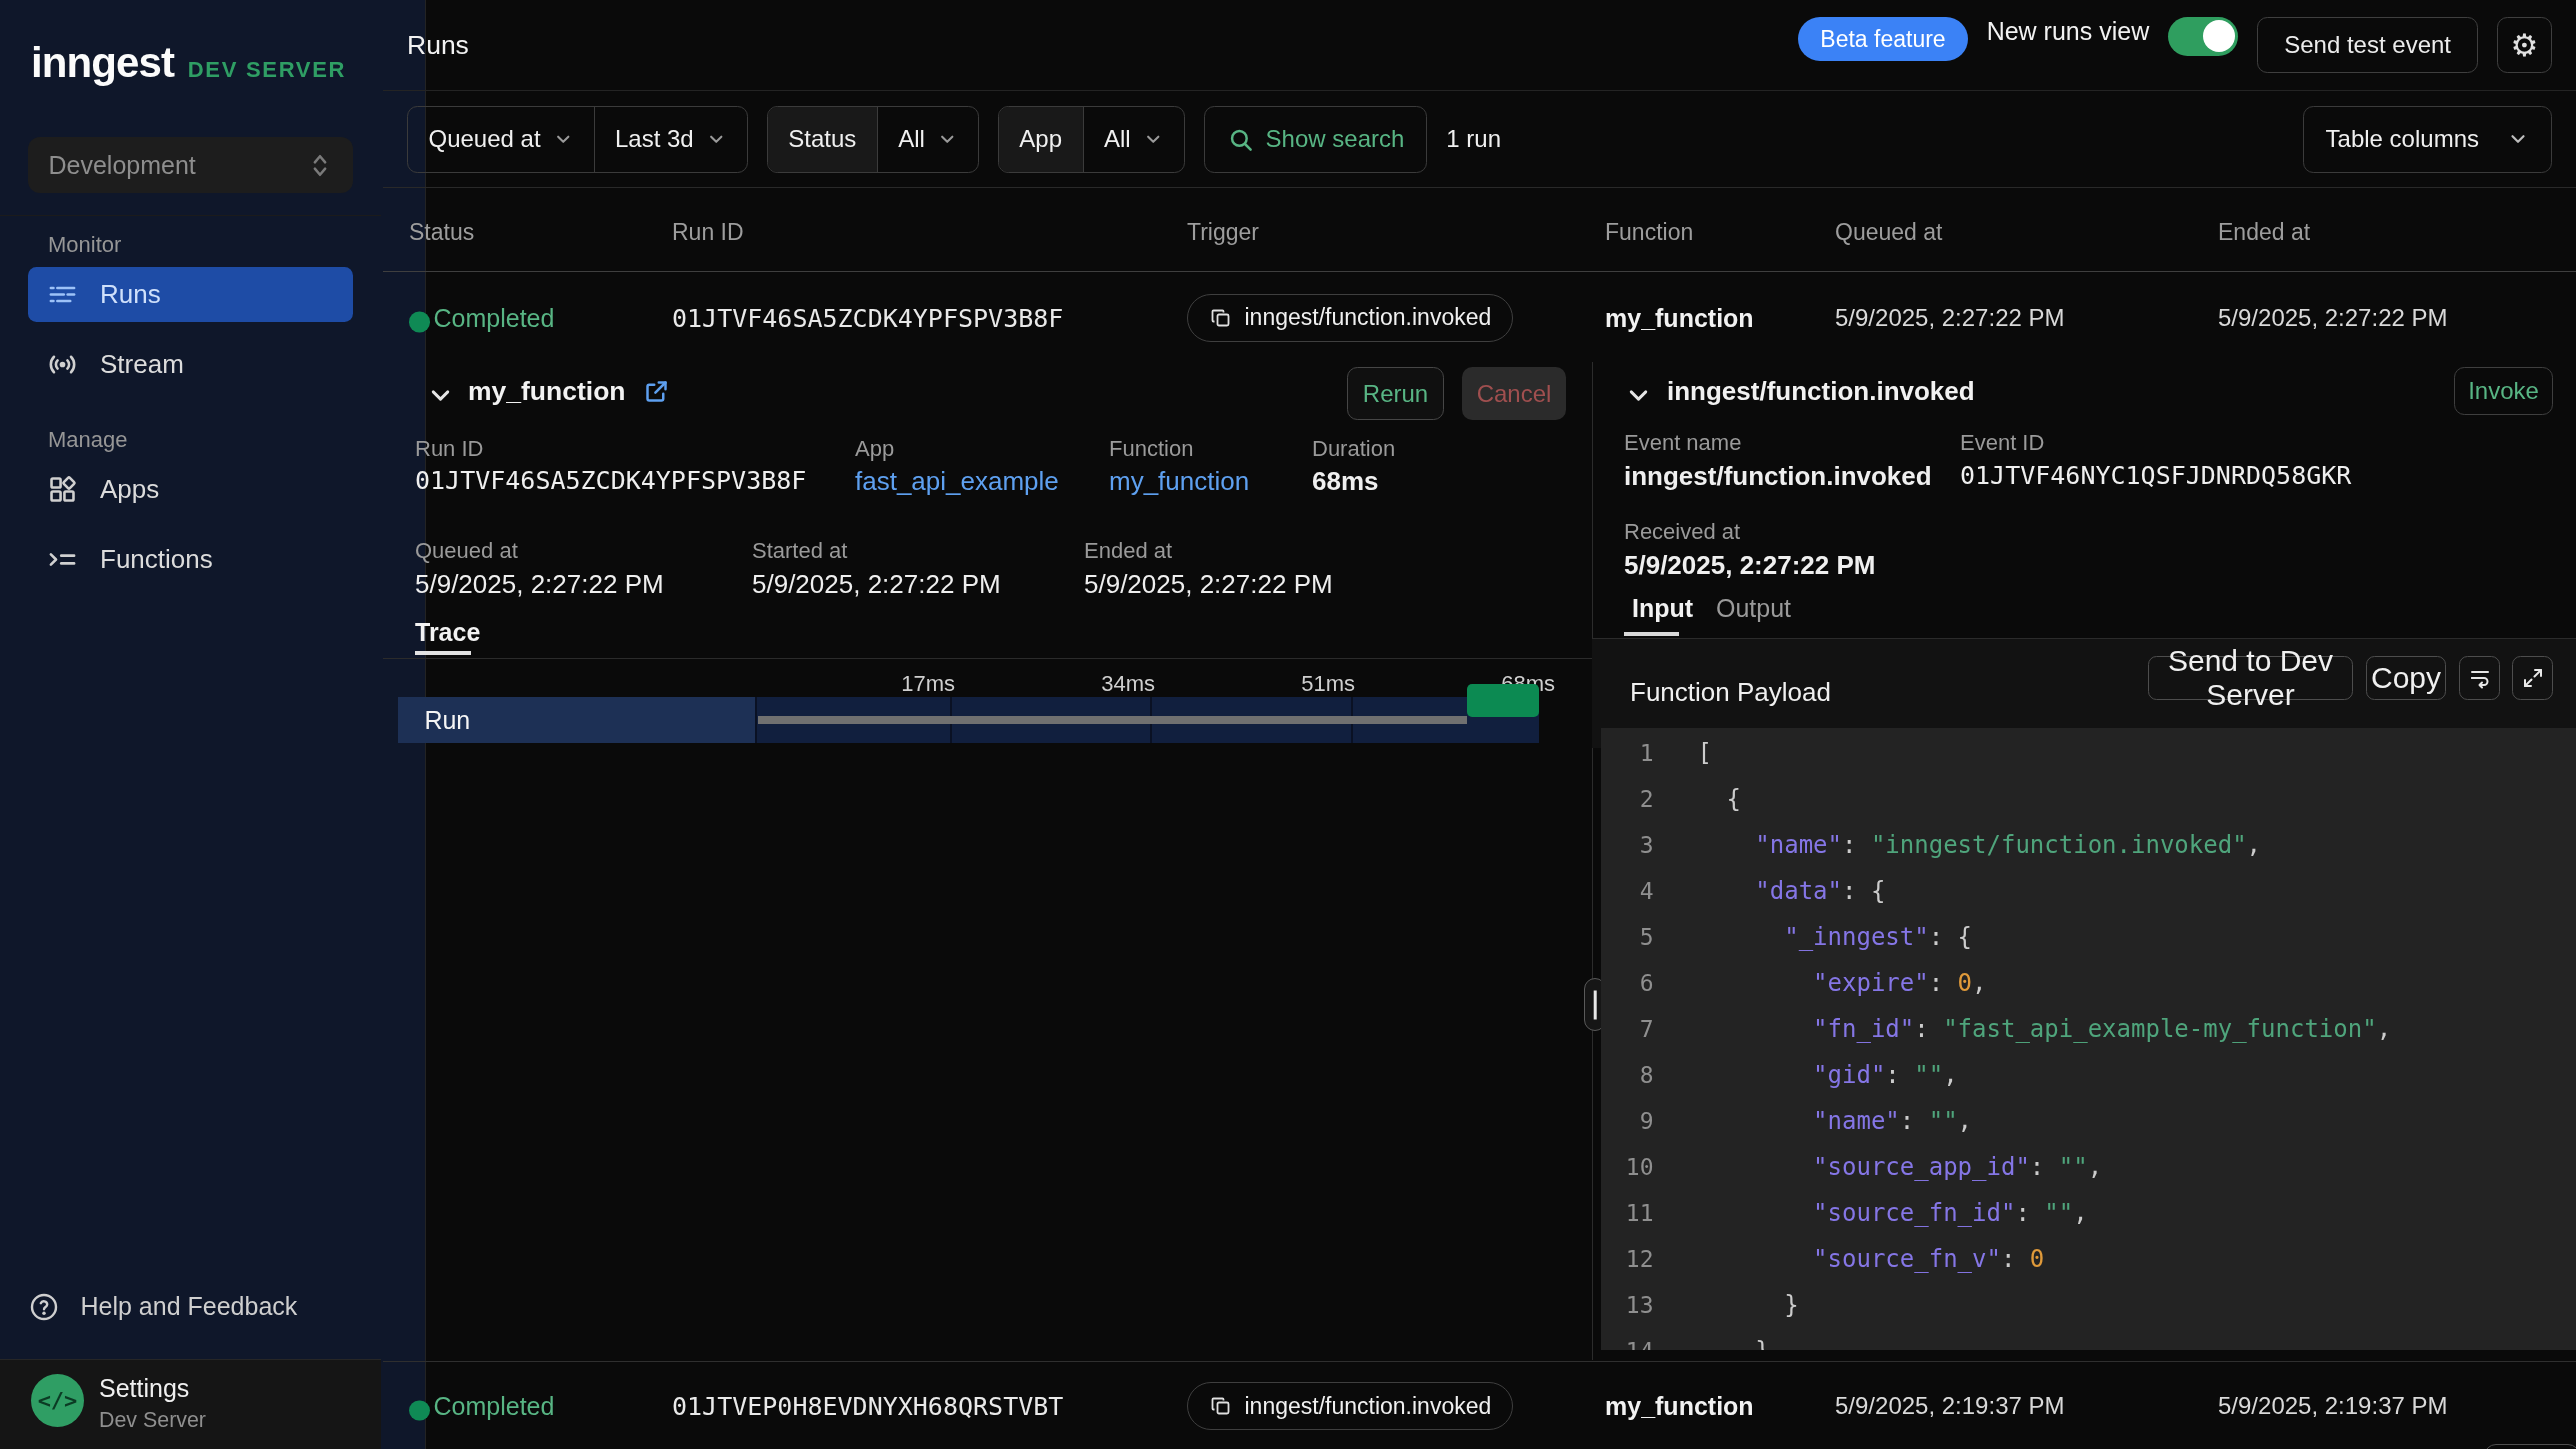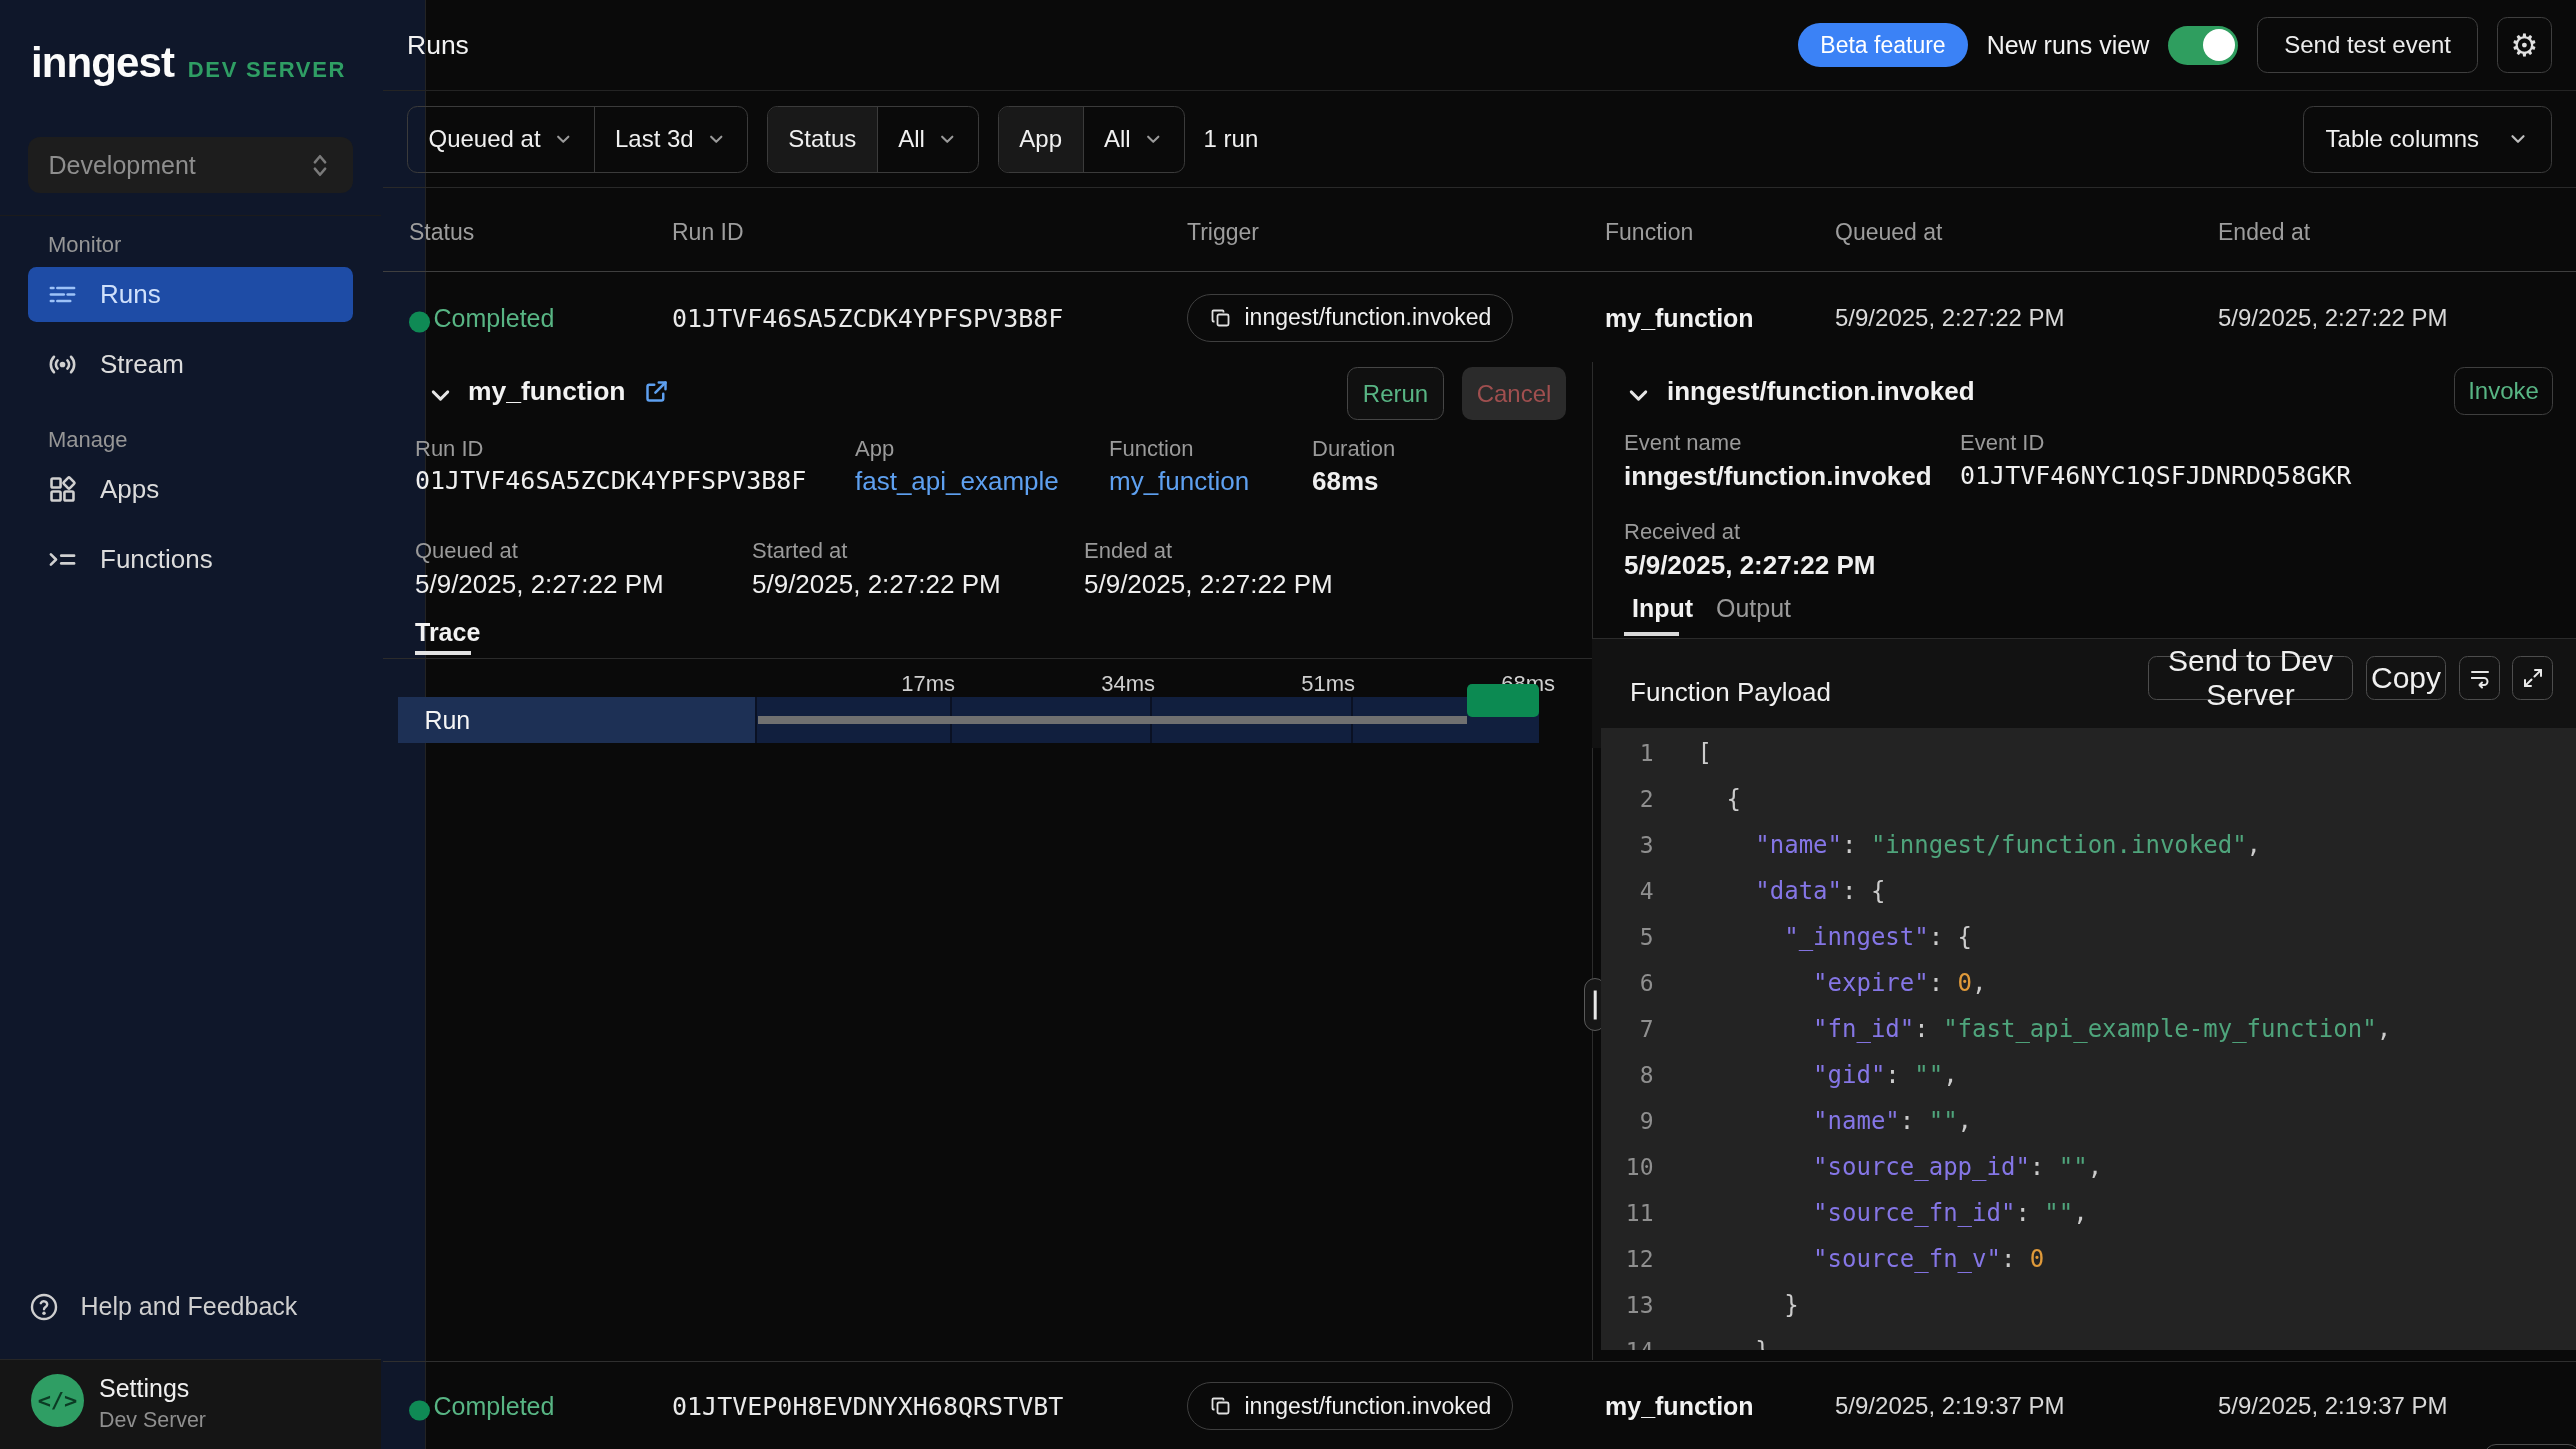--- a/index.html
+++ b/index.html
@@ -22,21 +22,21 @@
   .help-row { position:absolute; left:28px; top:1279px; width:325px; height:55px; display:flex; align-items:center; gap:20.5px; font-size:25px; color:#cfcfcf; }
   .settings-block { position:absolute; left:0; top:1359px; width:381px; height:91px; background:#151515; border-top:0.9px solid #262626; }
   .avatar { position:absolute; left:31px; top:13.7px; width:53px; height:53px; border-radius:50%; background:var(--brand-green,#2f9e64); display:flex; align-items:center; justify-content:center; color:#0b3b24; font-size:22px; font-weight:bold; font-family:"DejaVu Sans Mono",monospace; }
   .settings-title { position:absolute; left:99px; top:13.7px; font-size:25px; color:#f0f0f0; }
   .settings-sub { position:absolute; left:99px; top:48px; font-size:21.4px; color:#8f8f8f; }
 
   
   .main { position:absolute; left:383px; top:0; width:2193px; height:1450px; }
   .topbar { position:absolute; left:0; top:0; width:2193px; height:91px; display:flex; align-items:center; padding:0 24px; border-bottom:0.9px solid #242424; }
   .page-title { font-size:26.5px; color:#f2f2f2; margin-right:auto; }
-  .top-right { display:flex; align-items:center; gap:19px; }
+  .top-right { display:flex; align-items:flex-start; gap:19px; }
   .beta-pill { background:var(--beta-blue,#3b82f6); color:#fff; font-size:23px; padding:8.5px 22px; border-radius:24px; }
   .toggle-label { font-size:25px; color:#f2f2f2; }
   .toggle { width:70px; height:39px; border-radius:19.7px; background:var(--toggle-green,#2f9e5f); position:relative; cursor:pointer; }
   .toggle .knob { position:absolute; right:3.4px; top:3.4px; width:32px; height:32px; border-radius:50%; background:#fff; }
   .btn { border:0.9px solid #3f3f3f; border-radius:10.3px; background:transparent; color:#ececec; font-size:24px; font-family:"Liberation Sans",sans-serif; display:inline-flex; align-items:center; justify-content:center; cursor:pointer; }
   .send-test { height:56px; padding:0 26px; }
   .gear-btn { width:55px; height:56px; font-size:31px; color:#e0e0e0; }
 
   .filterbar { position:absolute; left:0; top:91px; width:2193px; height:97px; display:flex; align-items:center; padding:0 24px; gap:19px; border-bottom:0.9px solid #292929; }
   .fgroup { height:67px; border:0.9px solid #3b3b3b; border-radius:10.3px; display:flex; align-items:stretch; overflow:hidden; }
@@ -243,20 +243,27 @@
           </div>
         <div class="fdiv"></div>
         <div class="fseg">
           <span>All</span>
           <svg width="20.5" height="20.5" viewBox="0 0 24 24" fill="none" stroke="#9a9a9a" stroke-width="2.4" stroke-linecap="round" stroke-linejoin="round">
               <polyline points="6,9 12,15 18,9"></polyline>
             </svg>
         </div>
       </div>
 
+      <div class="search-btn">
+        <svg width="27" height="27" viewBox="0 0 24 24" fill="none" stroke="#58b584" stroke-width="2.2" stroke-linecap="round">
+            <circle cx="11" cy="11" r="6.5"></circle>
+            <line x1="16" y1="16" x2="21" y2="21"></line>
+          </svg>
+        <span>Show search</span>
+      </div>
 
       <span class="run-count">1 run</span>
 
       <div class="tablecols">
         <span>Table columns</span>
         <svg width="22" height="22" viewBox="0 0 24 24" fill="none" stroke="#bdbdbd" stroke-width="2.4" stroke-linecap="round" stroke-linejoin="round">
             <polyline points="6,9 12,15 18,9"></polyline>
           </svg>
       </div>
     </div>

